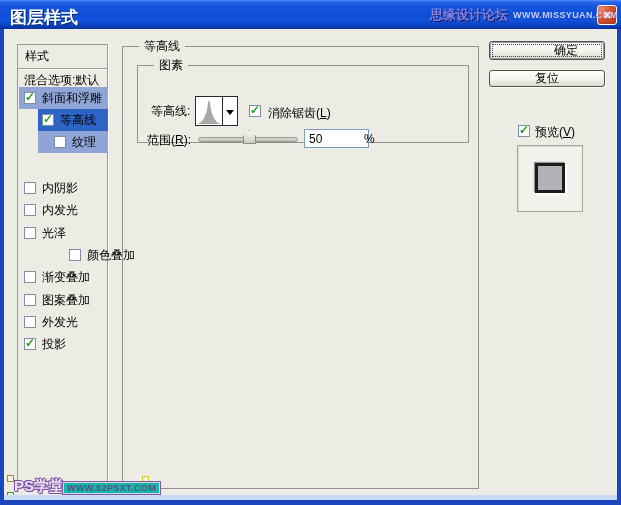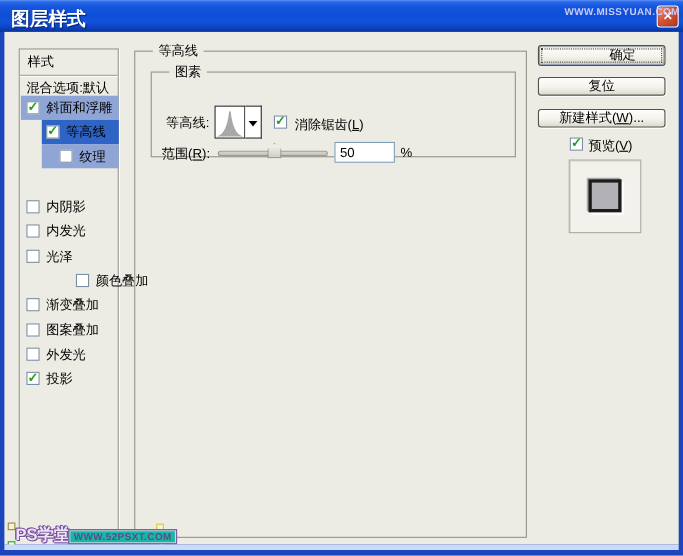--- a/index.html
+++ b/index.html
@@ -76,21 +76,21 @@
   .aa-cb { position:absolute; left:111px; top:39px; }
   .aa-lbl { left:130px; top:39px; }
   .range-lbl { left:9px; top:66px;text-align:center; }
   .slider-track { position:absolute; left:60px; top:71px; width:100px; height:5px;
     border:1px solid #9a9a92; border-radius:3px;
     background:linear-gradient(180deg,#d8d7cf,#c2c1b9); }
   .slider-thumb { position:absolute; left:44px; top:-8px; width:13px; height:14px;
     background:linear-gradient(180deg,#f4f3ee,#cfcec6);
     border:1px solid #8a8a82;
     clip-path:polygon(50% 0, 100% 42%, 100% 100%, 0 100%, 0 42%); }
-  .range-input { position:absolute; left:166px; top:63px; width:55px; height:19px;
+  .range-input { position:absolute; left:166px; top:63px; width:65px; height:19px;
     border:1px solid #7f9db9; background:#fff; font-family:"Liberation Sans",sans-serif;
     font-size:12px; padding:1px 4px; }
   .pct-lbl { left:226px; top:66px; }
   .mn { text-decoration:underline; }
 
   
   .btn { position:absolute; left:485px; width:116px; height:17px;
     border:1px solid #52524a; border-radius:3px; text-align:center;
     font-size:12px; line-height:15px;
     background:linear-gradient(180deg,#fefefe 0%,#f4f3ec 55%,#dddbce 100%);
@@ -125,20 +125,21 @@
   .h-br { left:137px; top:18px; border-color:#a0a030; }
 </style>
 </head>
 <body>
 
 <div class="screen">
 
   <div class="titlebar">
     <span class="win-title">图层样式</span>
     <div class="brand-wrap">
+      <span class="brand-cn">思缘设计论坛</span>
       <span class="brand-url">WWW.MISSYUAN.COM</span>
     </div>
     <div class="close-btn">✕</div>
   </div>
 
   <div class="content">
 
     <div class="sidebar">
       <div class="sb-header">样式</div>
       <div class="sb-sep"></div>
@@ -237,21 +238,20 @@
         <div class="slider-track">
           <div class="slider-thumb"></div>
         </div>
         <input class="range-input" value="50" style="">
         <span class="lbl pct-lbl">%</span>
       </div>
     </div>
 
     <div class="btn btn-ok">确定</div>
     <div class="btn btn-reset">复位</div>
-    <div class="btn btn-new"><span>新建样式(</span><span class="mn">W</span><span>)...</span></div>
 
     <span class="cb prev-cb">
         <span class="tick">✓</span>
       </span>
     <span class="lbl prev-lbl"><span>预览(</span><span class="mn">V</span><span>)</span></span>
 
     <div class="preview-box">
       <div class="preview-square"></div>
     </div>
 

